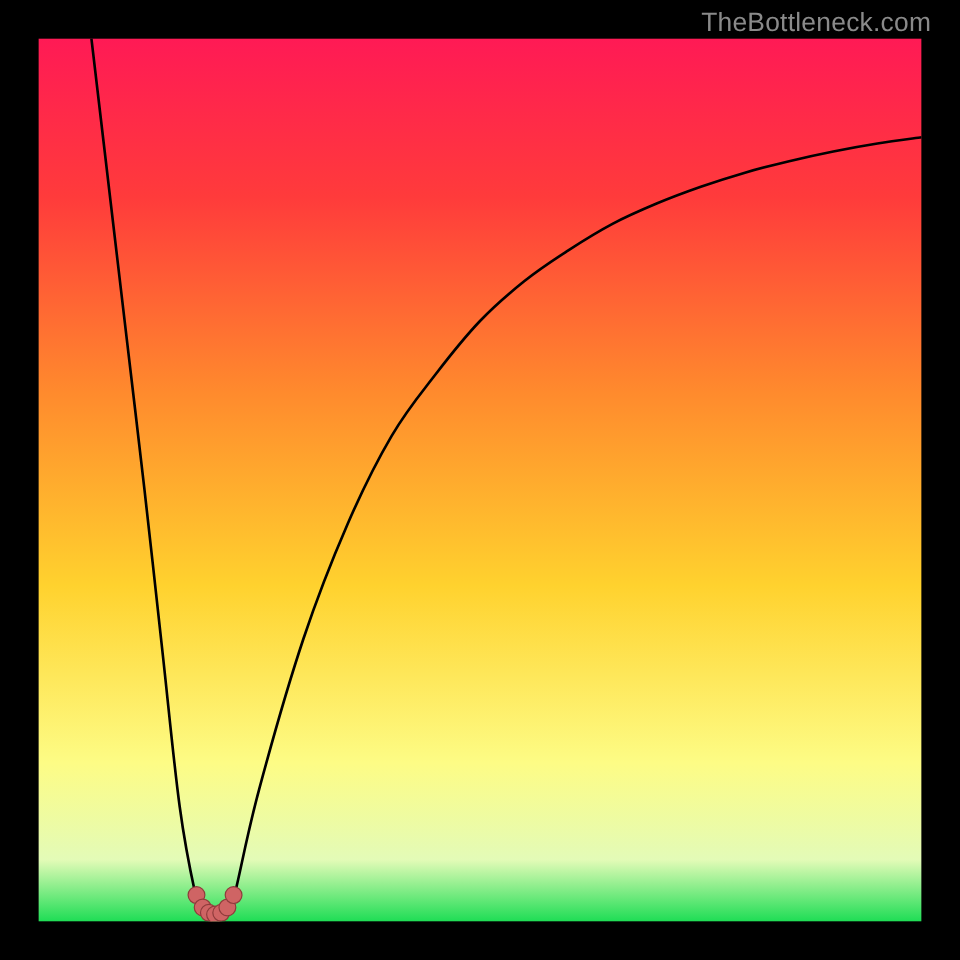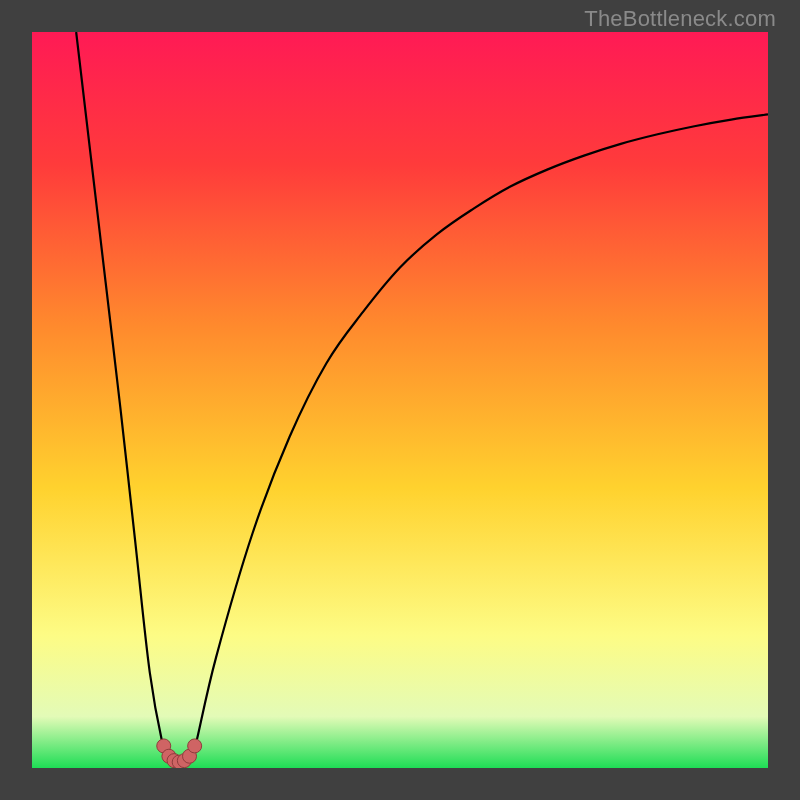--- a/index.html
+++ b/index.html
@@ -7,21 +7,21 @@
     padding: 0;
     width: 800px;
     height: 800px;
     overflow: hidden;
     font-family: Arial, Helvetica, sans-serif;
   }
   .frame {
     position: relative;
     width: 800px;
     height: 800px;
-    background: #404040;
+    background: #000000;
     box-sizing: border-box;
   }
   .plot-area {
     position: absolute;
     left: 32px;
     top: 32px;
     width: 736px;
     height: 736px;
   }
   .watermark {

